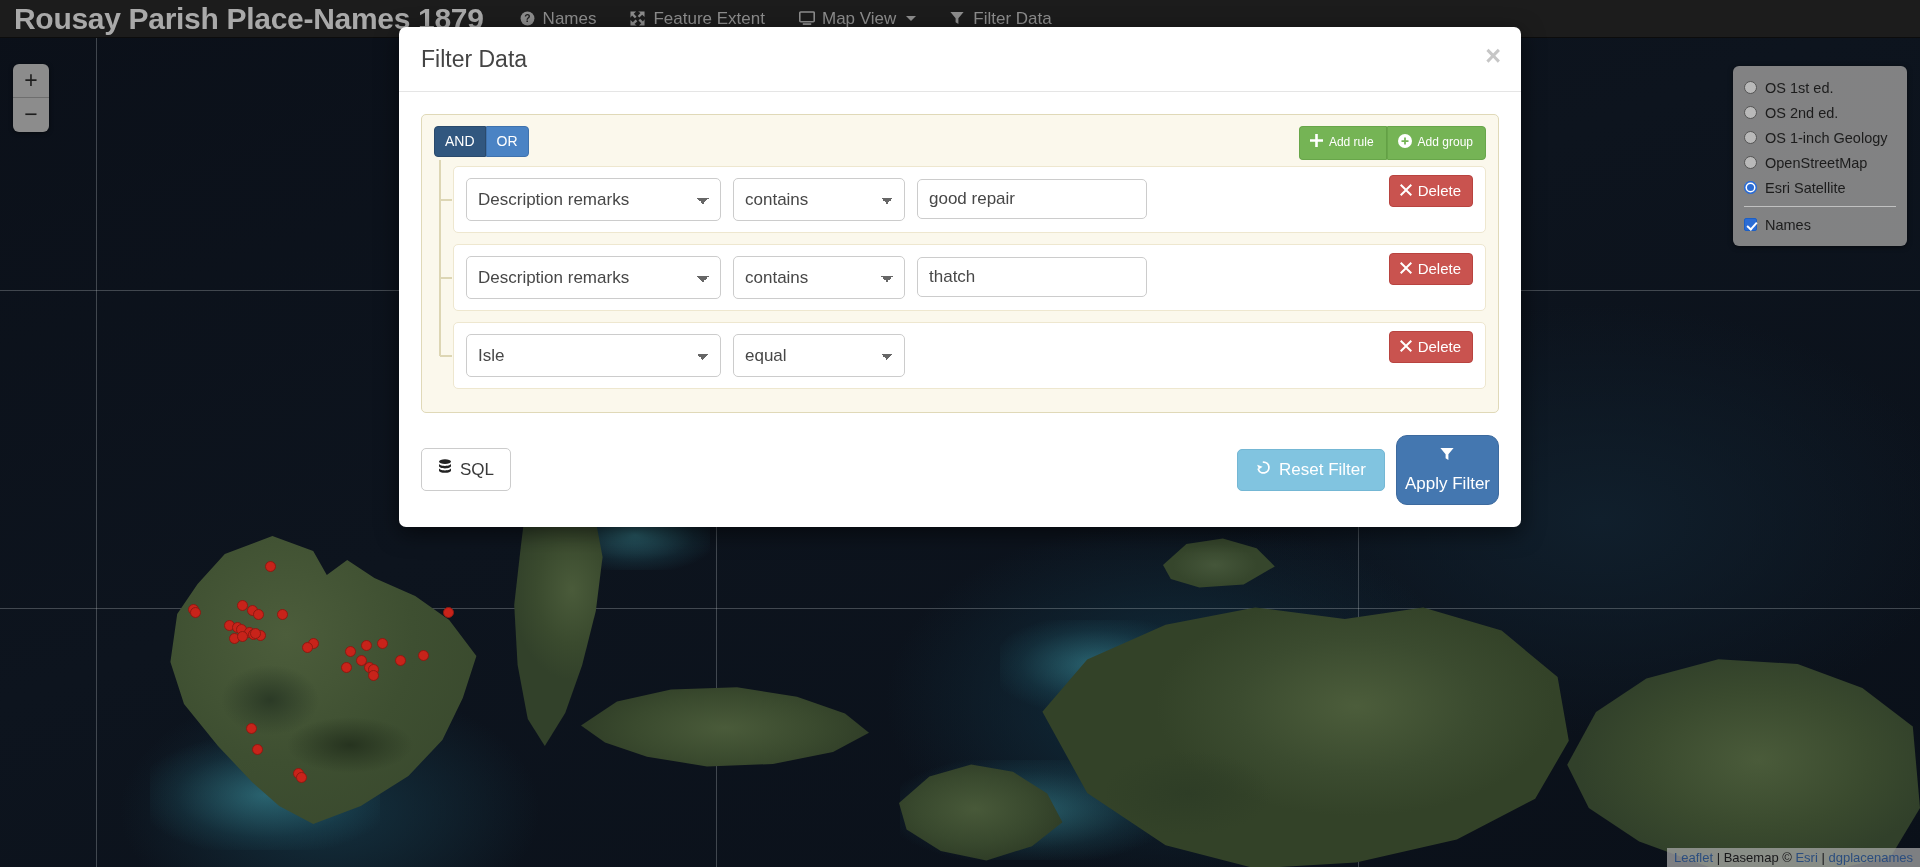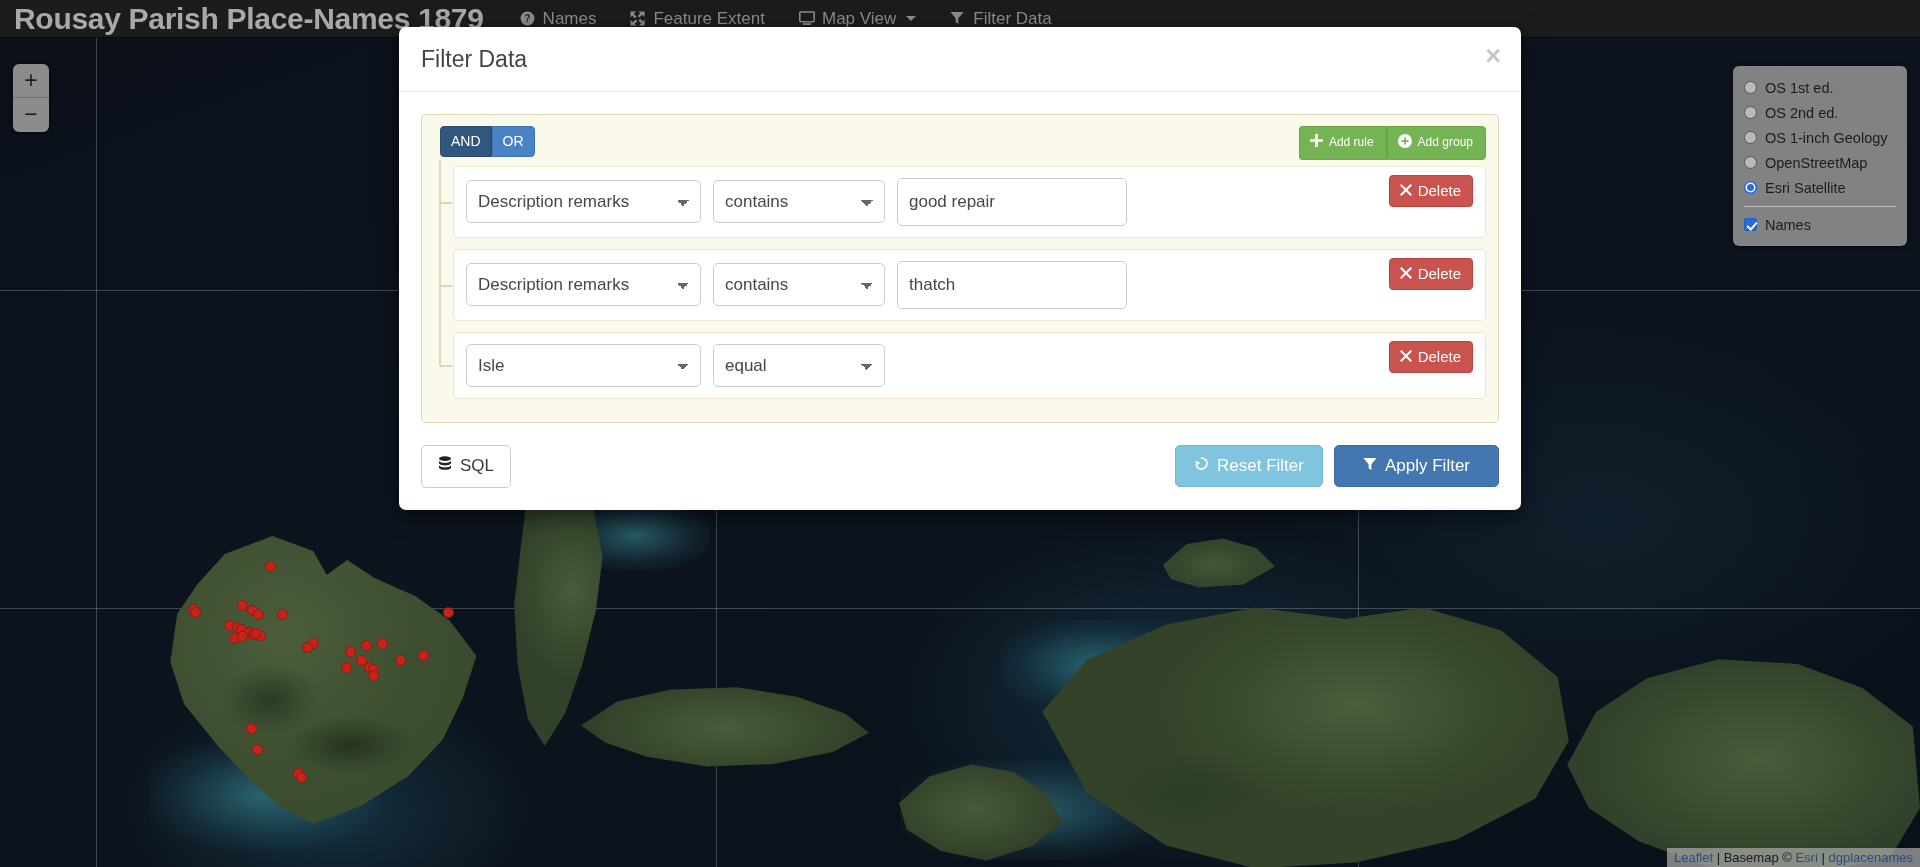--- a/index.html
+++ b/index.html
@@ -295,21 +295,20 @@
     border: 1px solid #e0d9b8;
     background: #fbf8ec;
     border-radius: 5px;
     padding: 11px 12px 12px 12px;
     position: relative;
   }
   .qb-group-head {
     display: flex; align-items: flex-start;
     justify-content: space-between;
     margin-bottom: 3px;
-    margin-left: 6px;
   }
   .btn-group { display: flex; }
   .cond-btn {
     font-size: 14px;
     line-height: 1;
     padding: 7px 10px 8px 10px;
     border: 1px solid transparent;
     color: #fff;
     cursor: pointer;
     font-family: "Liberation Sans", sans-serif;
@@ -366,24 +365,24 @@
     appearance: none;
     -webkit-appearance: none;
     cursor: pointer;
     background-image:
       linear-gradient(45deg, transparent 50%, #666 50%),
       linear-gradient(135deg, #666 50%, transparent 50%);
     background-position: calc(100% - 17px) 19px, calc(100% - 11px) 19px;
     background-size: 6px 6px, 6px 6px;
     background-repeat: no-repeat;
   }
-  .qb-select.field { width: 235px; }
+  .qb-select.field { width: 255px; }
   .qb-select.op { width: 172px; }
   .qb-input {
-    height: 48px;
+    height: 40px;
     width: 230px;
     border: 1px solid #ccc;
     border-radius: 5px;
     font-size: 17px;
     color: #474747;
     padding: 0 11px;
     font-family: "Liberation Sans", sans-serif;
     background: #fff;
   }
   .qb-spacer { flex: 1; }
@@ -425,27 +424,28 @@
     cursor: pointer;
     margin-right: 11px;
     display: flex; align-items: center; gap: 8px;
     font-family: "Liberation Sans", sans-serif;
     white-space: nowrap;
   }
   .apply-btn {
     background: #4477b0;
     border: 1px solid #3d6a9e;
     color: #fff;
-    border-radius: 5px;
-    padding: 10px 28px;
+    border-radius: 11px;
+    padding: 10px 8px;
     font-size: 17px;
     cursor: pointer;
     display: flex; align-items: center; gap: 8px;
     font-family: "Liberation Sans", sans-serif;
     white-space: nowrap;
+    flex-direction: column;
   }
   .ico-svg { display: inline-block; vertical-align: middle; }
 </style>
 </head>
 <body>
 
 <div id="map-canvas">
   <div class="sea-base"></div>
 
   <div class="graticule">

